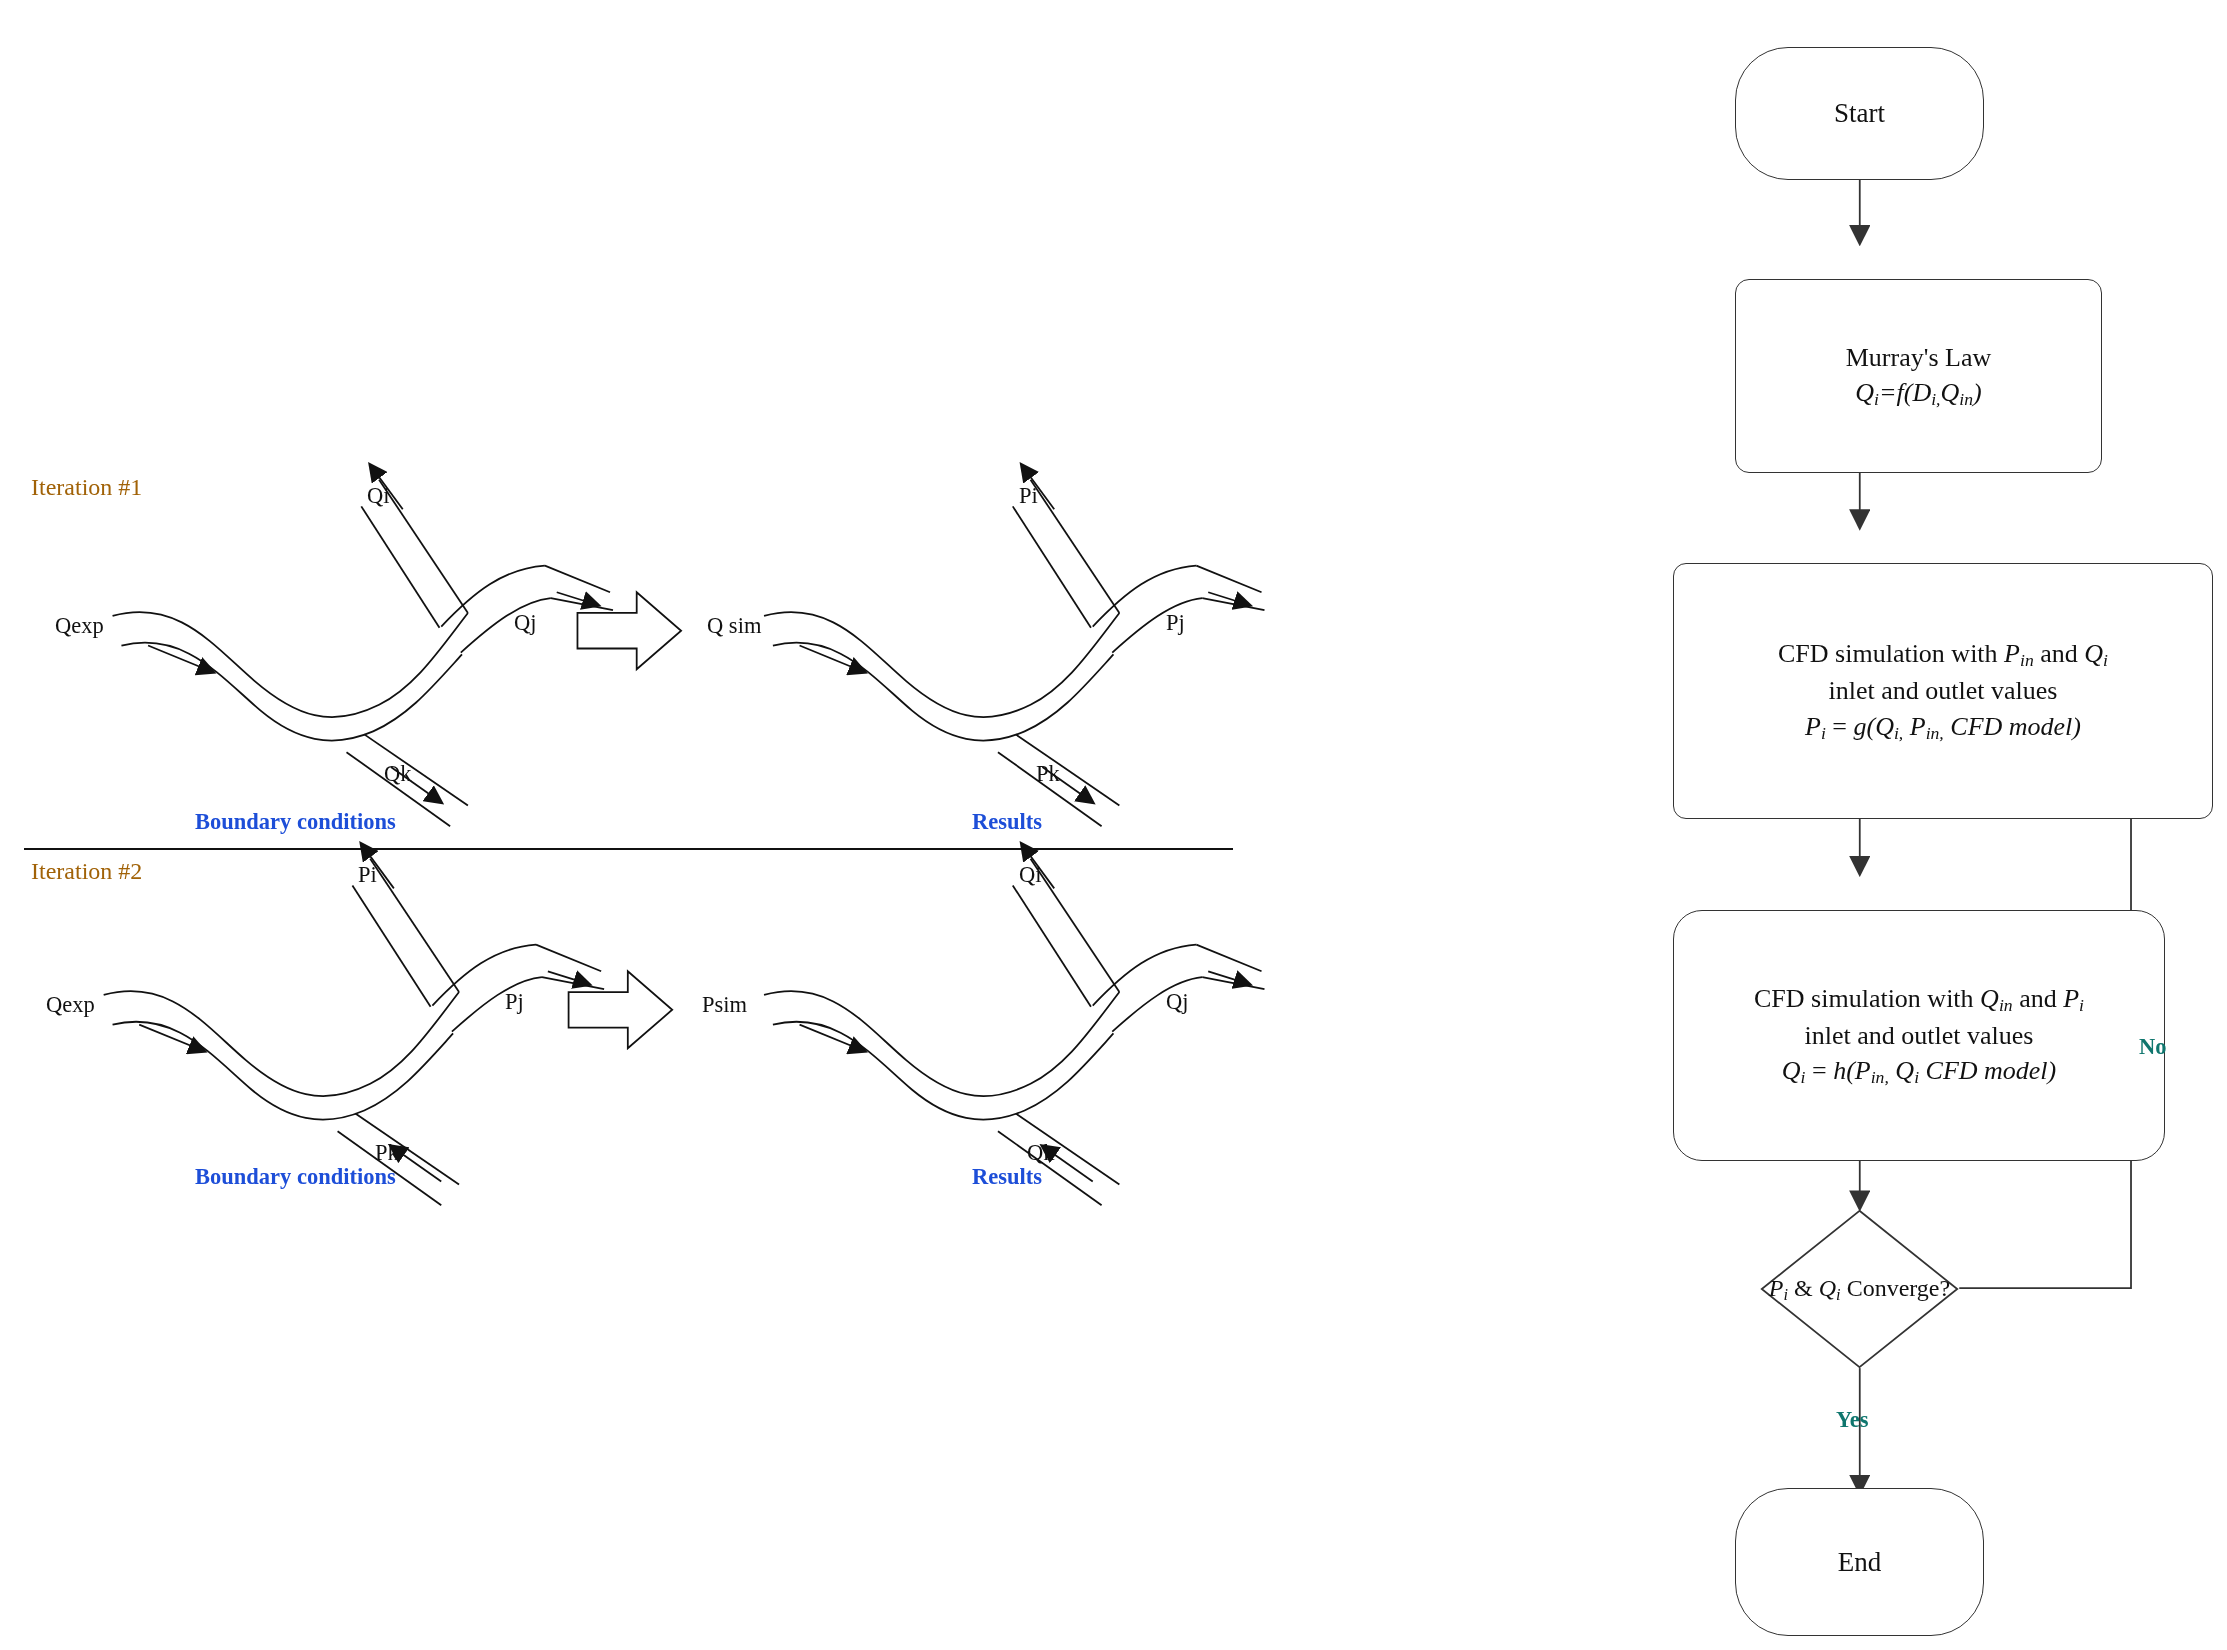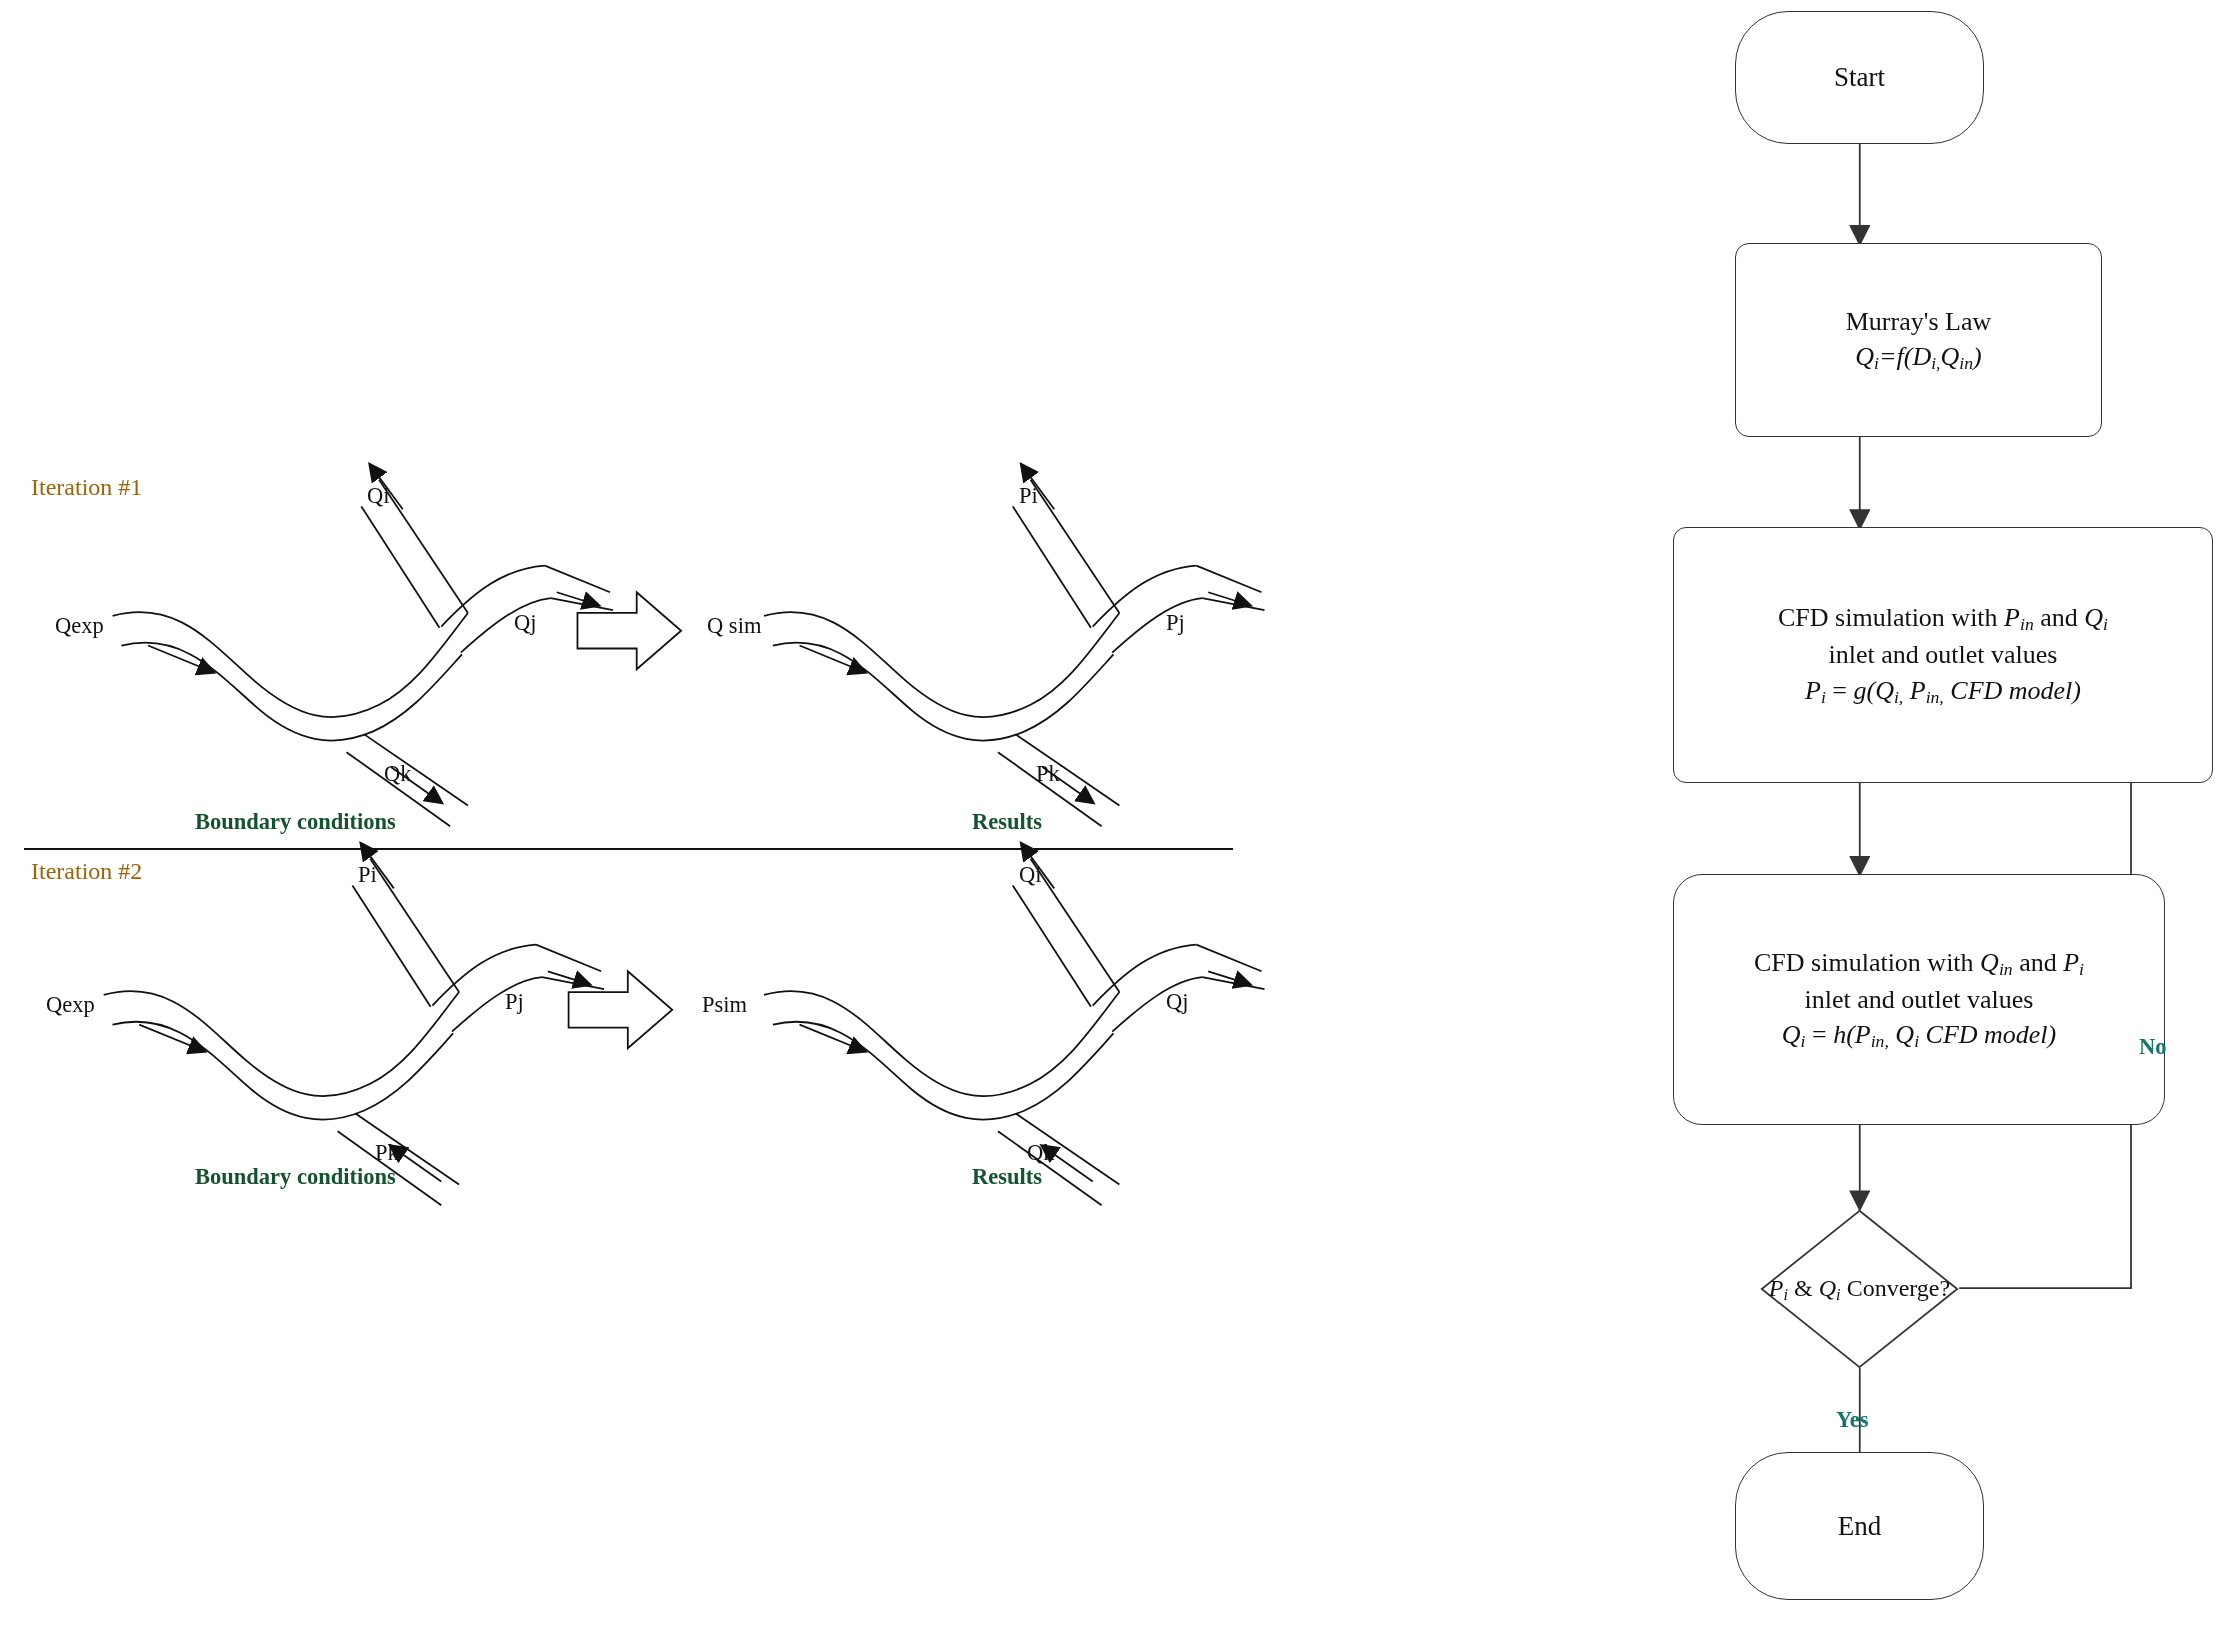--- a/index.html
+++ b/index.html
@@ -31,21 +31,21 @@
     font-size: 24px;
     color: #a16207;
     white-space: nowrap;
   }
 
   .vessel-caption {
     position: absolute;
     font-family: "Liberation Serif", serif;
     font-size: 22.5px;
     font-weight: bold;
-    color: #14532d;
+    color: #1d4ed8;
     white-space: nowrap;
   }
 
   .vessel-tag {
     position: absolute;
     font-family: "Liberation Serif", serif;
     font-size: 22.5px;
     font-weight: normal;
     color: #111;
     white-space: nowrap;
@@ -71,20 +71,21 @@
     box-sizing: border-box;
     border: 1.2px solid #333;
     background: #fff;
     display: flex;
     align-items: center;
     justify-content: center;
     text-align: center;
     font-family: "Liberation Serif", serif;
     color: #111;
     line-height: 1.35;
+    margin-top: 36px;
   }
   .node.terminator {
     border-radius: 53px;
     font-size: 27px;
   }
   .node.process {
     border-radius: 13px;
     font-size: 26px;
     padding: 6px 16.6px;
   }

